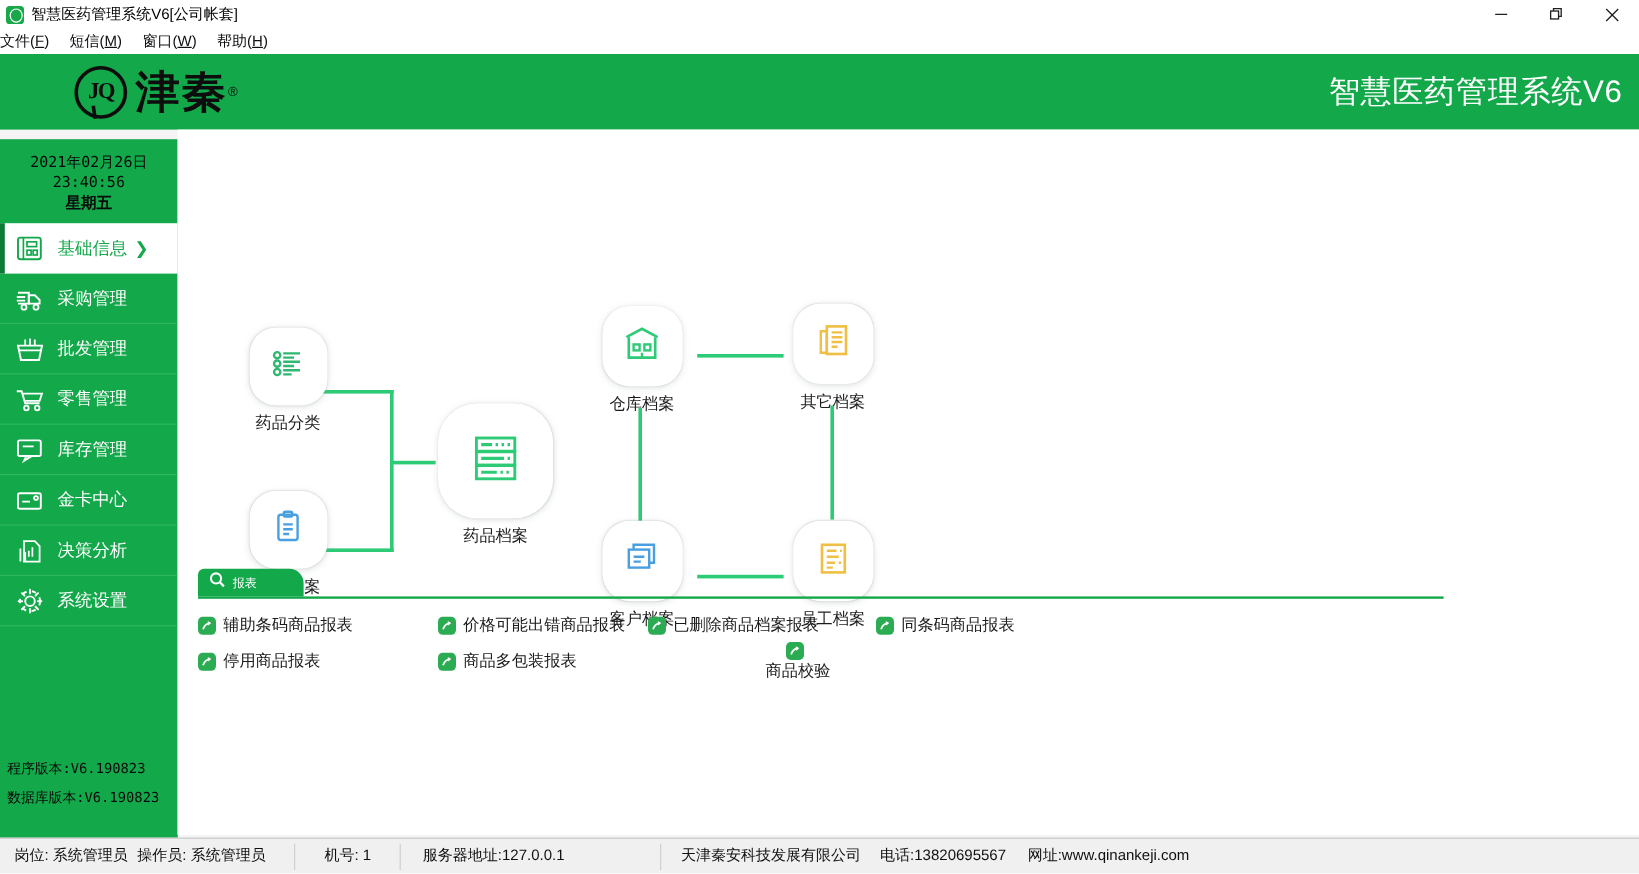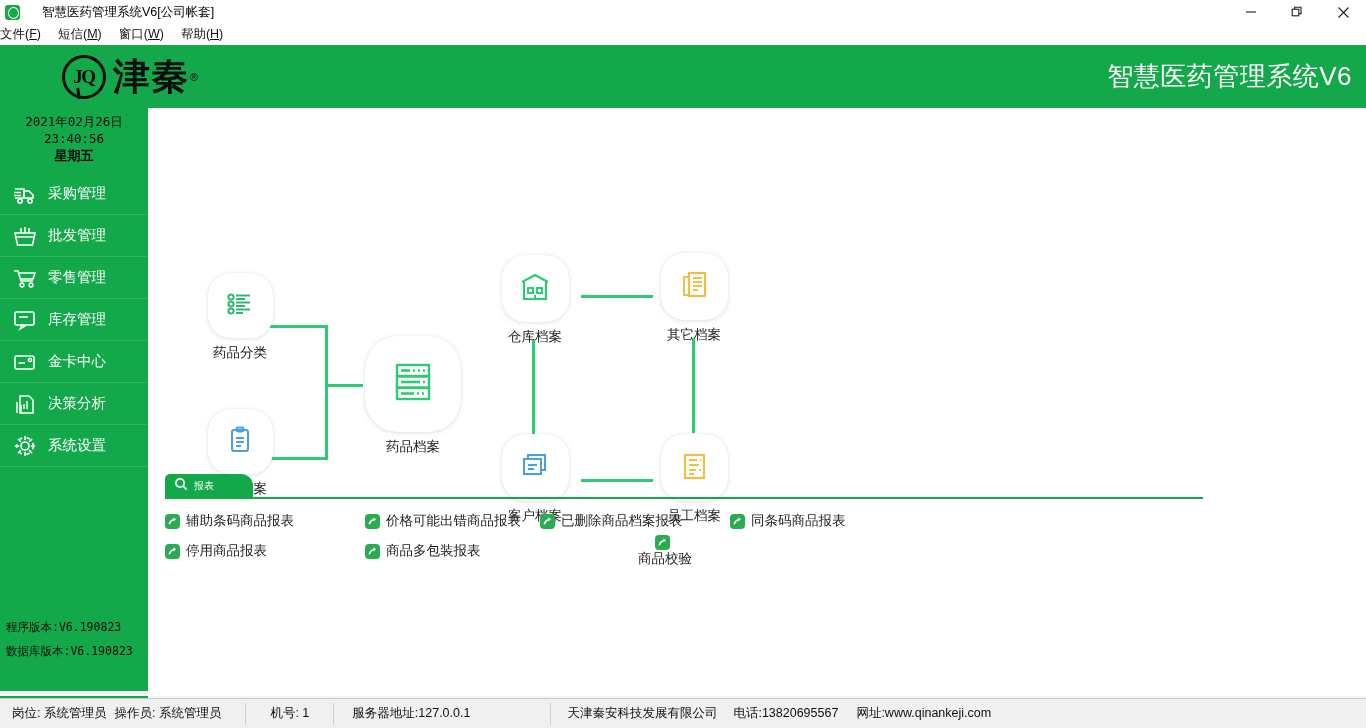--- a/index.html
+++ b/index.html
@@ -7,21 +7,21 @@
   body {
     font-family: "Liberation Sans", "DejaVu Sans", sans-serif;
     background: #ffffff;
     -webkit-font-smoothing: antialiased;
   }
   .app { position: relative; width: 1366px; height: 728px; background:#f4f4f4; }
 
   
   .titlebar {
     position:absolute; left:0; top:0; width:1366px; height:24px;
-    background:#ffffff; display:flex; align-items:center;gap:16px;
+    background:#ffffff; display:flex; align-items:center;
   }
   .title-icon {
     width:15px; height:15px; margin-left:5px; margin-right:6px;
     border-radius:3px; background:#17a84a; position:relative; flex:none;
   }
   .title-icon:after{
     content:""; position:absolute; left:3px; top:2px; width:9px; height:10px;
     border:1.6px solid #ffffff; border-radius:50%;
   }
   .title-text { font-size:12.5px; color:#000; white-space:nowrap; }
@@ -62,21 +62,21 @@
     font-weight:bold; font-size:37px; color:#0d0d0d; margin-left:7px;
     letter-spacing:1px; line-height:1;
   }
   .logo-reg { font-size:11px; color:#0d0d0d; vertical-align:super; margin-left:1px; }
   .banner-title {
     font-size:26px; color:#ffffff; margin-right:14px; letter-spacing:0.5px; white-space:nowrap;
   }
 
   
   .sidebar {
-    position:absolute; left:0; top:103px; width:148px; height:588px;
+    position:absolute; left:0; top:116px; width:148px; height:588px;
     background:#13a84a;
   }
   .clock { padding-top:10px; text-align:center; color:#0a0a0a; }
   .clock div { font-family:"DejaVu Sans Mono","Liberation Mono",monospace; font-size:12.5px; line-height:17px; }
   .clock .weekday { font-family:Liberation Serif, serif; font-size:13px; font-weight:bold; }
 
   .nav { margin-top:9px; }
   .nav-item {
     position:relative; height:42px; display:flex; align-items:center;
     border-bottom:1px solid #2cb75e; padding-left:10px;
@@ -191,20 +191,33 @@
 
   <div class="sidebar">
     <div class="clock">
       <div>2021年02月26日</div>
       <div>23:40:56</div>
       <div class="weekday">星期五</div>
     </div>
 
     <div class="nav">
 
+      <div class="nav-item active">
+        <span class="ico">
+          <svg width="30" height="30" viewBox="0 0 30 30">
+            <rect x="5" y="6" width="19" height="18" rx="2" fill="none" stroke="#13a84a" stroke-width="1.6"></rect>
+            <line x1="9.5" y1="6" x2="9.5" y2="24" stroke="#13a84a" stroke-width="1.4"></line>
+            <rect x="12.5" y="9.5" width="8" height="4" fill="none" stroke="#13a84a" stroke-width="1.4"></rect>
+            <rect x="12.5" y="16.5" width="3.4" height="4" fill="none" stroke="#13a84a" stroke-width="1.4"></rect>
+            <rect x="17.6" y="16.5" width="3.4" height="4" fill="none" stroke="#13a84a" stroke-width="1.4"></rect>
+          </svg>
+        </span>
+        <span class="lbl">基础信息</span>
+        <span class="chev">❯</span>
+      </div>
 
       <div class="nav-item">
         <span class="ico">
           <svg width="30" height="30" viewBox="0 0 30 30">
             <path d="M5 10h9v9H5" fill="none" stroke="#fff" stroke-width="1.6"></path>
             <path d="M14 12h5l4 4v3h-9z" fill="none" stroke="#fff" stroke-width="1.6"></path>
             <line x1="4" y1="13.5" x2="11" y2="13.5" stroke="#fff" stroke-width="1.5"></line>
             <line x1="4" y1="16.5" x2="11" y2="16.5" stroke="#fff" stroke-width="1.5"></line>
             <circle cx="10" cy="22" r="2.1" fill="none" stroke="#fff" stroke-width="1.5"></circle>
             <circle cx="20" cy="22" r="2.1" fill="none" stroke="#fff" stroke-width="1.5"></circle>

